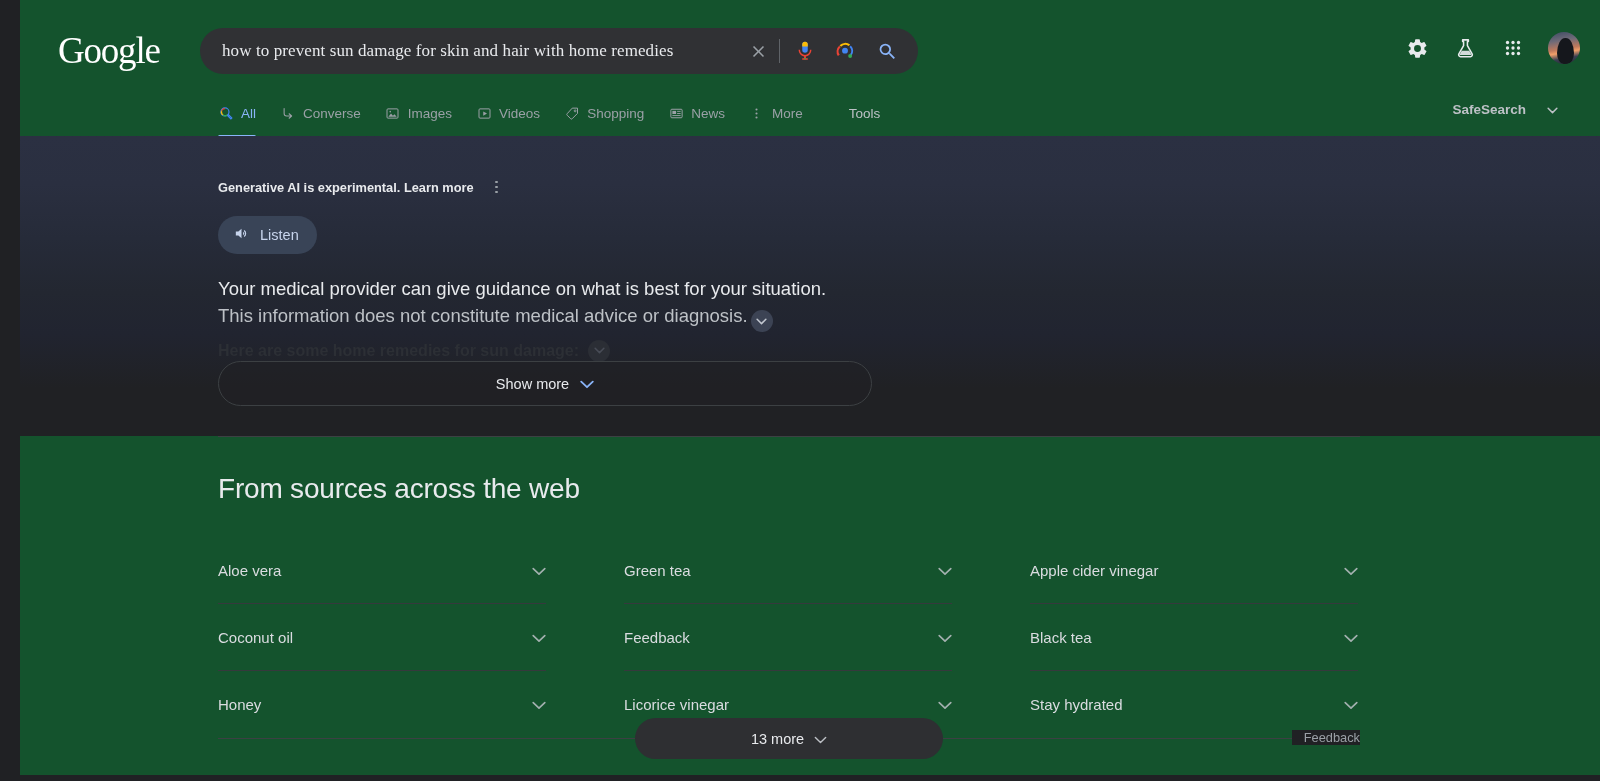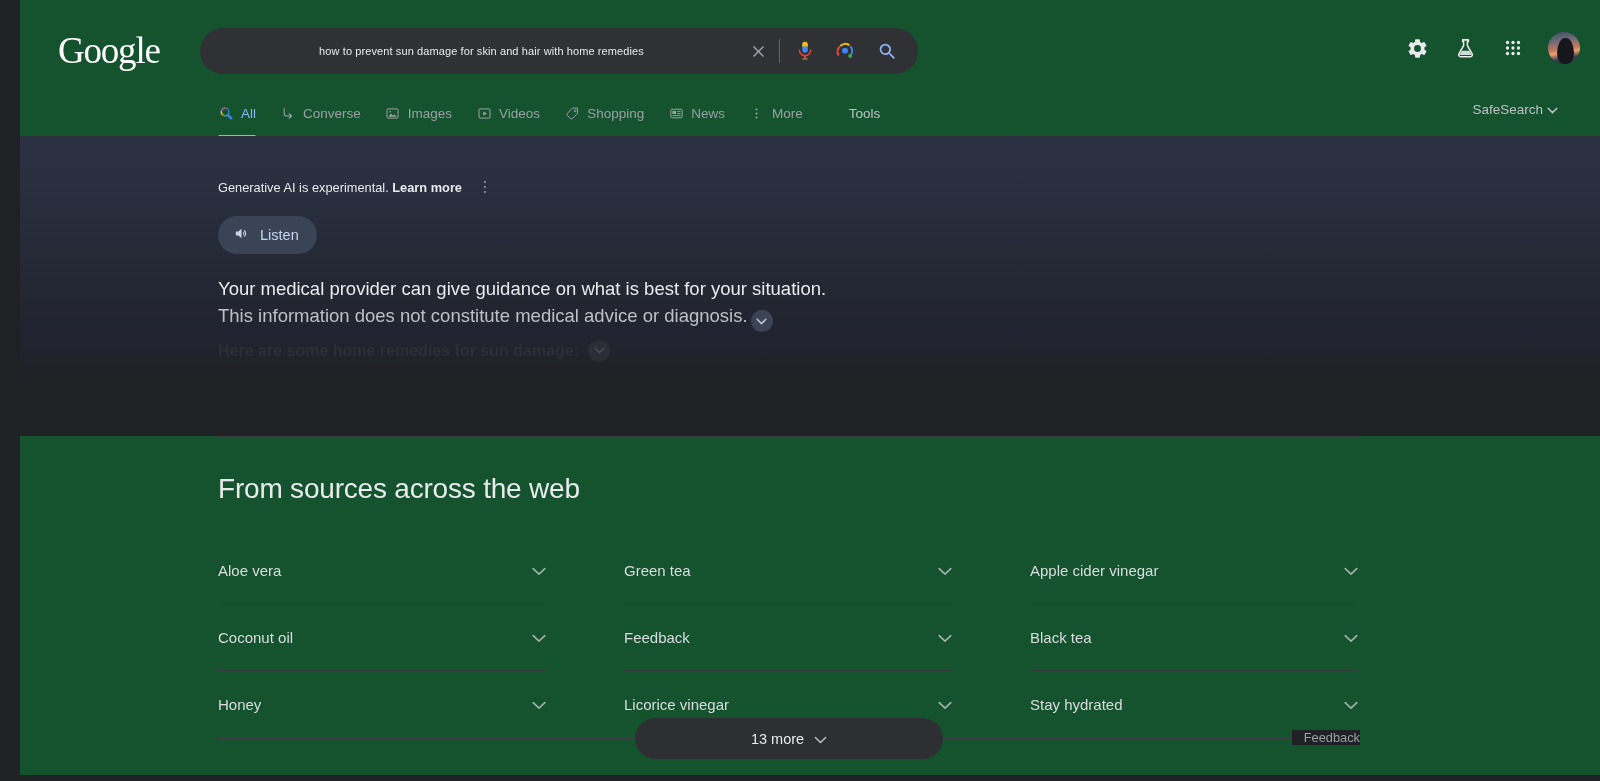--- a/index.html
+++ b/index.html
@@ -60,25 +60,24 @@
     display: flex;
     align-items: center;
     padding: 0 14px 0 22px;
   }
   .search-input {
     flex: 1;
     background: transparent;
     border: none;
     outline: none;
     color: #e8eaed;
-    font-family: Liberation Sans, sans-serif;
-    font-size: 11px;
+    font-family: Liberation Serif, serif;
+    font-size: 17px;
     letter-spacing: .1px;
     padding: 0;
-    text-align: center;
   }
   .sb-icon {
     display: flex; align-items: center; justify-content: center;
     cursor: pointer;
     flex: 0 0 auto;
   }
   .sb-clear { width: 34px; height: 34px; }
   .sb-div {
     width: 1px; height: 24px;
     background: #5f6368;
@@ -143,24 +142,25 @@
     color: #bdc1c6;
     font-size: 13.5px;
     margin-left: 22px;
     cursor: pointer;
     height: 34px;
     display: flex; align-items: center;
   }
   .safesearch {
     position: absolute;
     right: 52px; top: 102px;
-    display: flex; align-items: flex-start; gap: 4px;
+    display: flex; align-items: flex-start; gap: 21px;
     color: #bdc1c6;
     font-size: 13.5px;
     cursor: pointer;
+    font-weight: bold;
   }
 
   
   .ai-panel {
     position: absolute;
     left: 0; top: 136px;
     width: 100%;
     height: 300px;
     background: linear-gradient(180deg,
       #2b3042 0%,
@@ -173,21 +173,21 @@
     overflow: hidden;
   }
   .ai-inner { padding: 42px 0 0 198px; position: relative; }
 
   .ai-disclaimer {
     display: flex; align-items: center; gap: 14px;
     font-size: 12.8px;
     color: #e8eaed;
     margin-bottom: 20px;
   }
-  .ai-disclaimer .bold { font-weight: 400; }
+  .ai-disclaimer .bold { font-weight: 700; }
   .ai-disclaimer .learn { color: #e8eaed; font-weight: 700; cursor: pointer; }
   .kebab {
     width: 18px; height: 18px;
     display: flex; flex-direction: column; align-items: center; justify-content: center;
     gap: 2.5px; cursor: pointer;
   }
   .kebab i { width: 2.6px; height: 2.6px; border-radius: 50%; background: #9aa0a6; display: block; }
 
   .listen-btn {
     display: inline-flex; align-items: center; gap: 10px;
@@ -529,20 +529,28 @@
         <span class="round-chevron">
           <svg width="11" height="7" viewBox="0 0 12 8">
                 <path d="M1 1.4 6 6.4l5-5" fill="none" stroke="#6b7180" stroke-width="1.7" stroke-linecap="round" stroke-linejoin="round"></path>
               </svg>
         </span>
       </div>
 
     </div>
   </div>
 
+  <div class="show-more">
+    <span>Show more</span>
+    <span>
+      <svg width="14" height="9" viewBox="0 0 14 9">
+            <path d="M1.2 1.6 7 7.2l5.8-5.6" fill="none" stroke="#8ab4f8" stroke-width="1.8" stroke-linecap="round" stroke-linejoin="round"></path>
+          </svg>
+    </span>
+  </div>
 
   <div class="sources">
     <div class="hr-top"></div>
     <h2 class="sources-title">From sources across the web</h2>
 
     <div class="grid">
 
       <div class="grid-item">
         <span>Aloe vera</span>
         <span class="chev">

